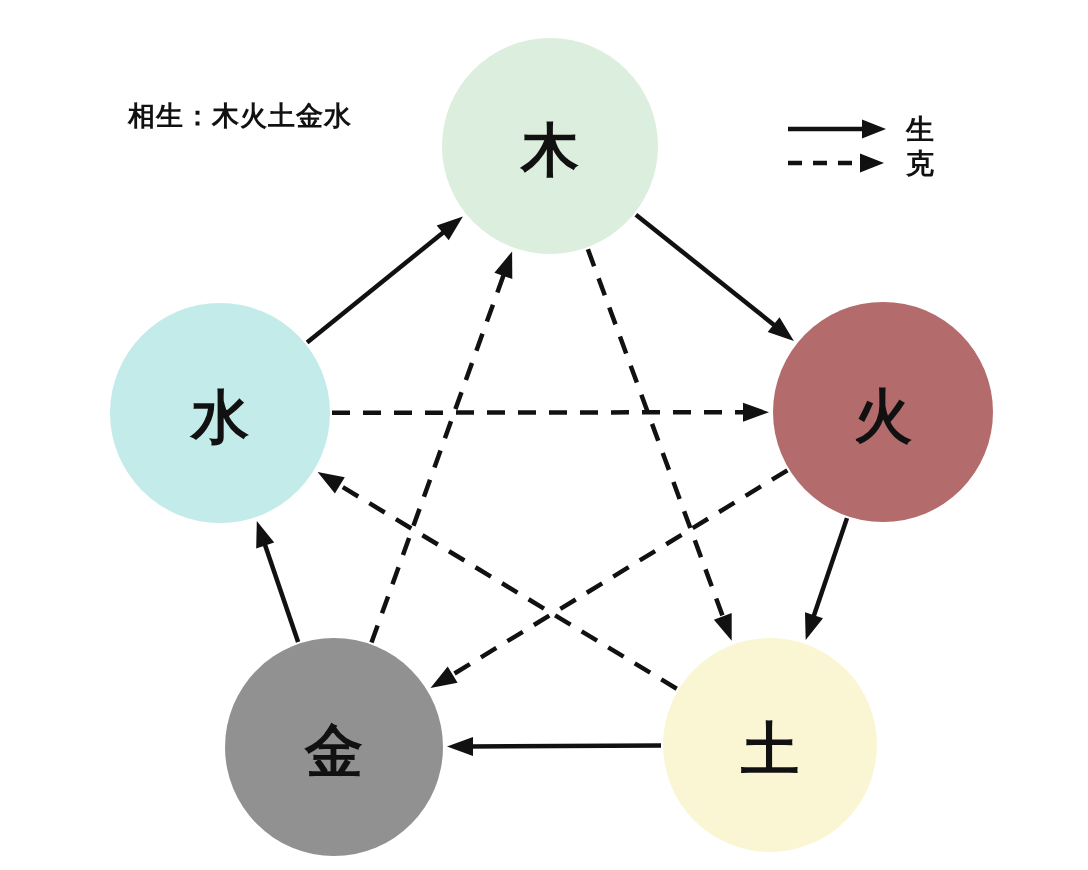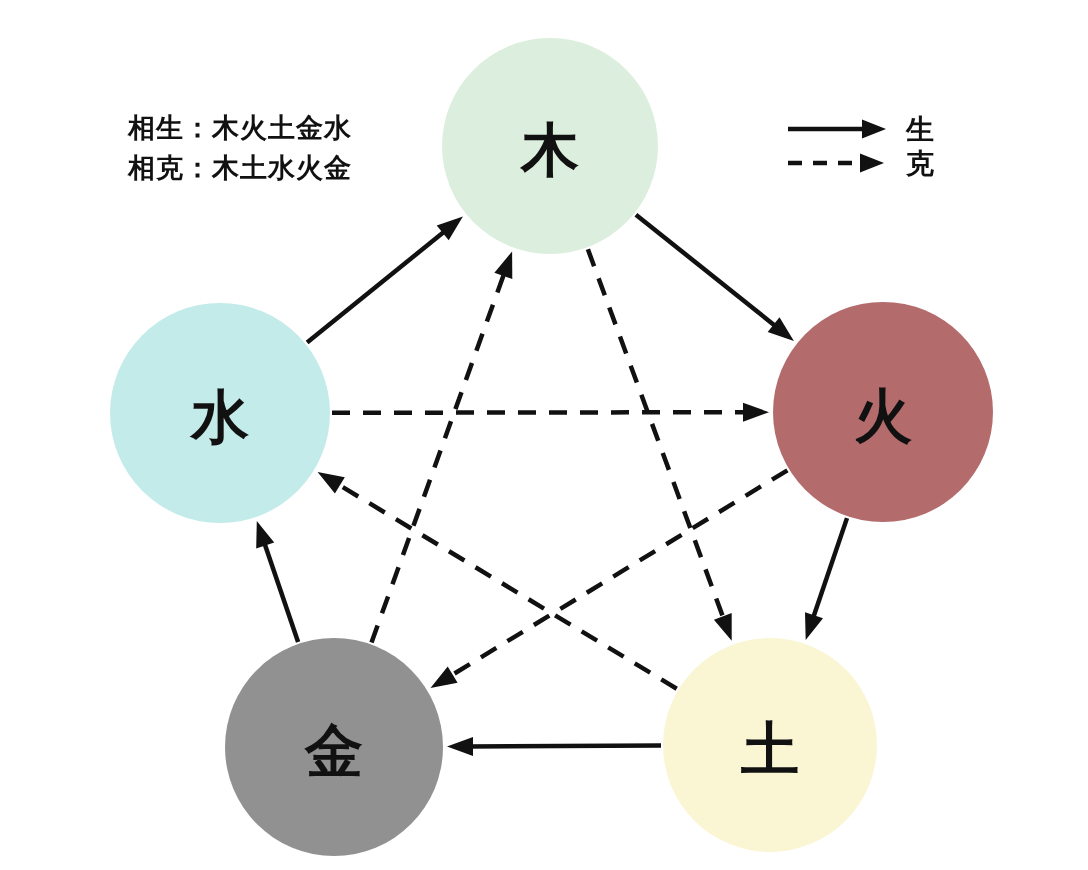--- a/index.html
+++ b/index.html
@@ -18,21 +18,21 @@
     background: #ffffff;
   }
   #diagram-svg {
     position: absolute;
     left: 0;
     top: 0;
   }
   .caption {
     position: absolute;
     left: 128px;
-    top: 108px;
+    top: 96px;
     font-size: 27px;
     font-weight: bold;
     color: #111111;
     line-height: 40px;
     letter-spacing: 1px;
     white-space: nowrap;
   }
   .legend {
     position: absolute;
     left: 780px;
@@ -130,21 +130,20 @@
         <polygon points="430.5,688.1 447.7,666.5 457.6,682.7" class="arrowhead"></polygon>
       </g>
       <g>
         <line x1="371.5" y1="642.5" x2="505.0" y2="271.2" class="edge ke"></line>
         <polygon points="512.1,251.4 512.3,279.1 494.4,272.7" class="arrowhead"></polygon>
       </g>
     </svg>
 
   <div class="caption">
     <div>相生：木火土金水</div>
-    <div>相克：木土水火金</div>
   </div>
 
   <svg class="legend" width="190" height="90" viewBox="0 0 190 90">
     <g>
       <line class="edge" x1="8" y1="26" x2="86" y2="26"></line>
       <polygon class="arrowhead" points="106,26 82,16.5 82,35.5"></polygon>
       <text class="legend-label" x="126" y="26" dominant-baseline="central">生</text>
     </g>
     <g>
       <line class="edge legend-dash" x1="8" y1="60" x2="76" y2="60"></line>

